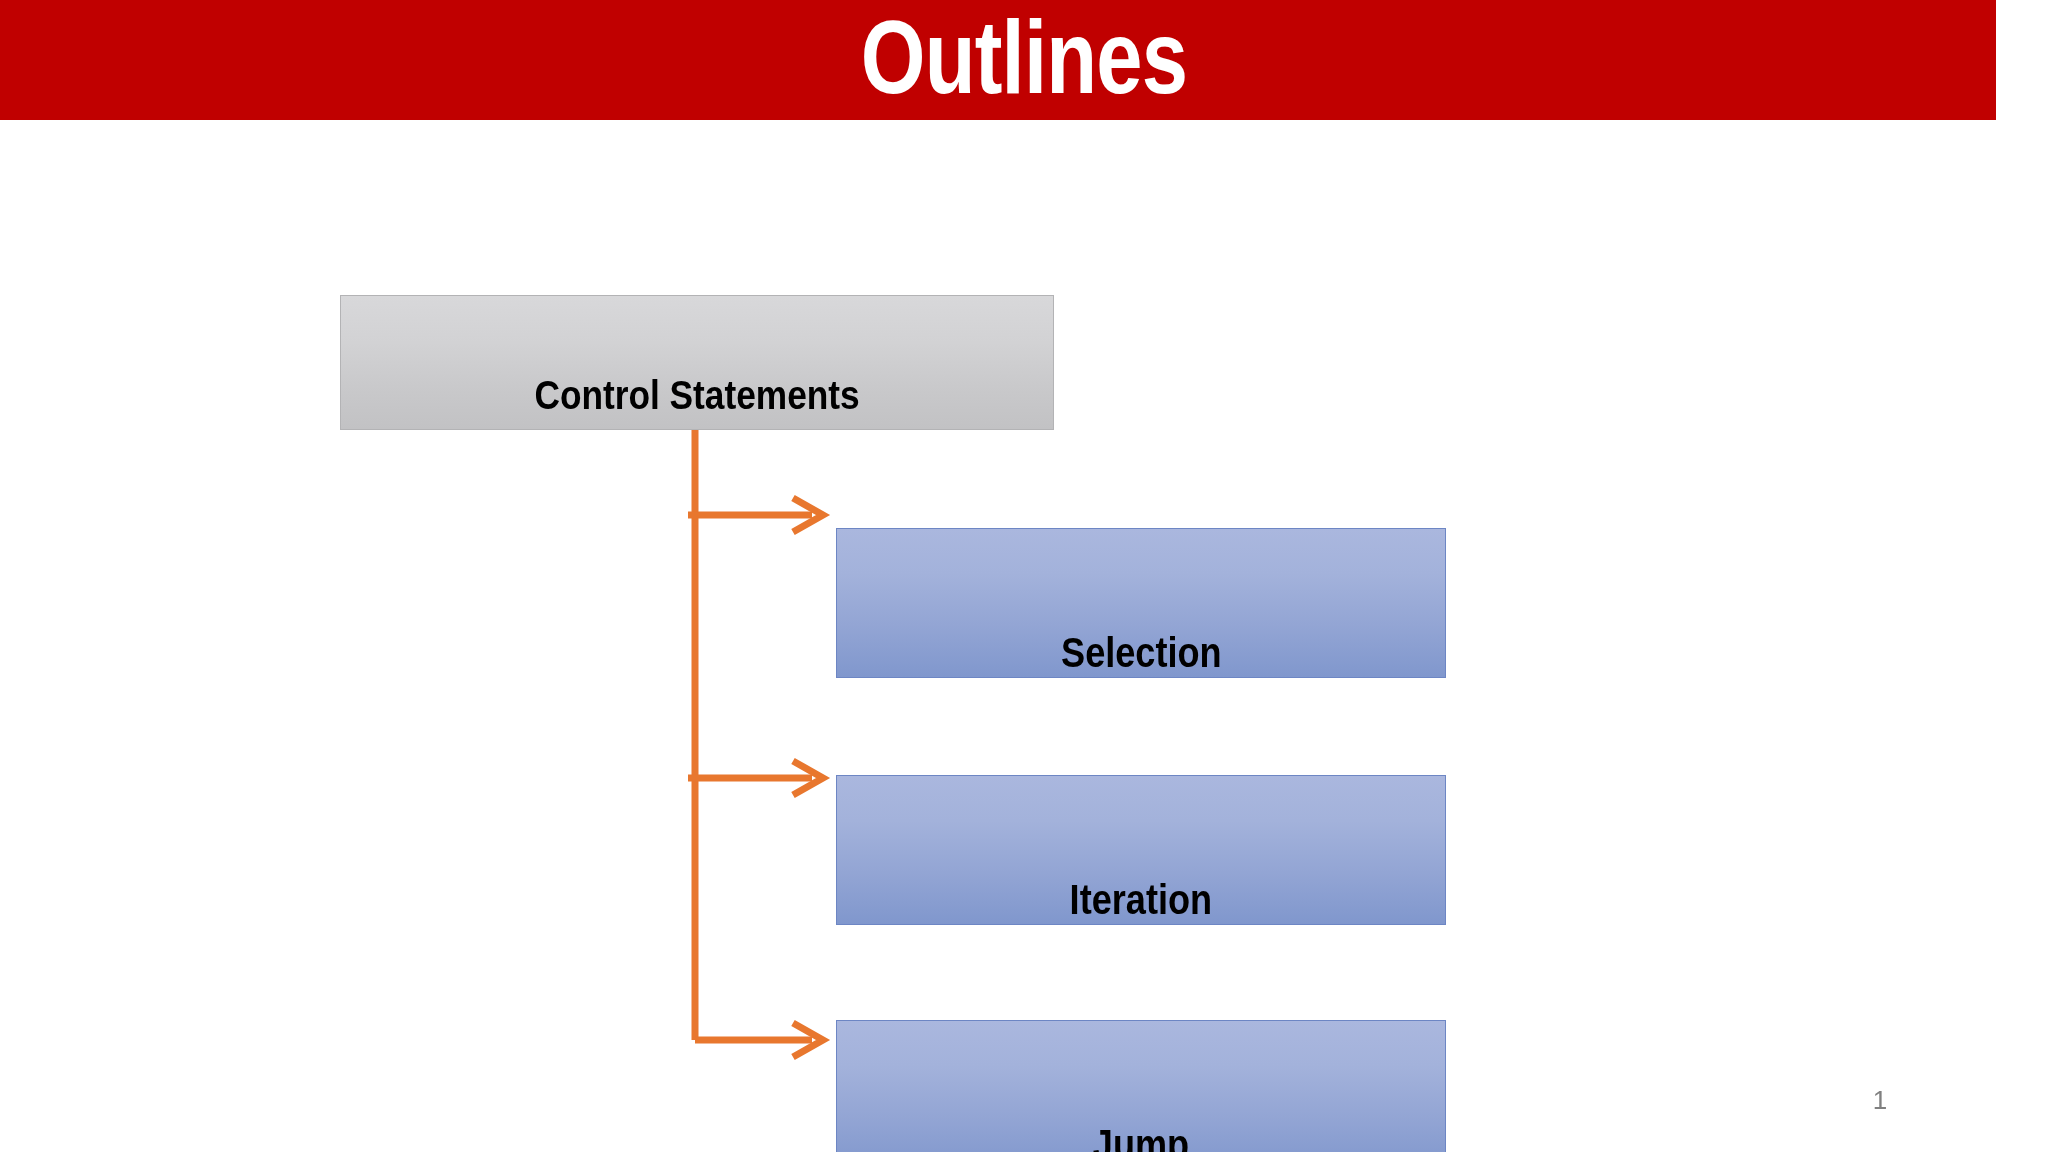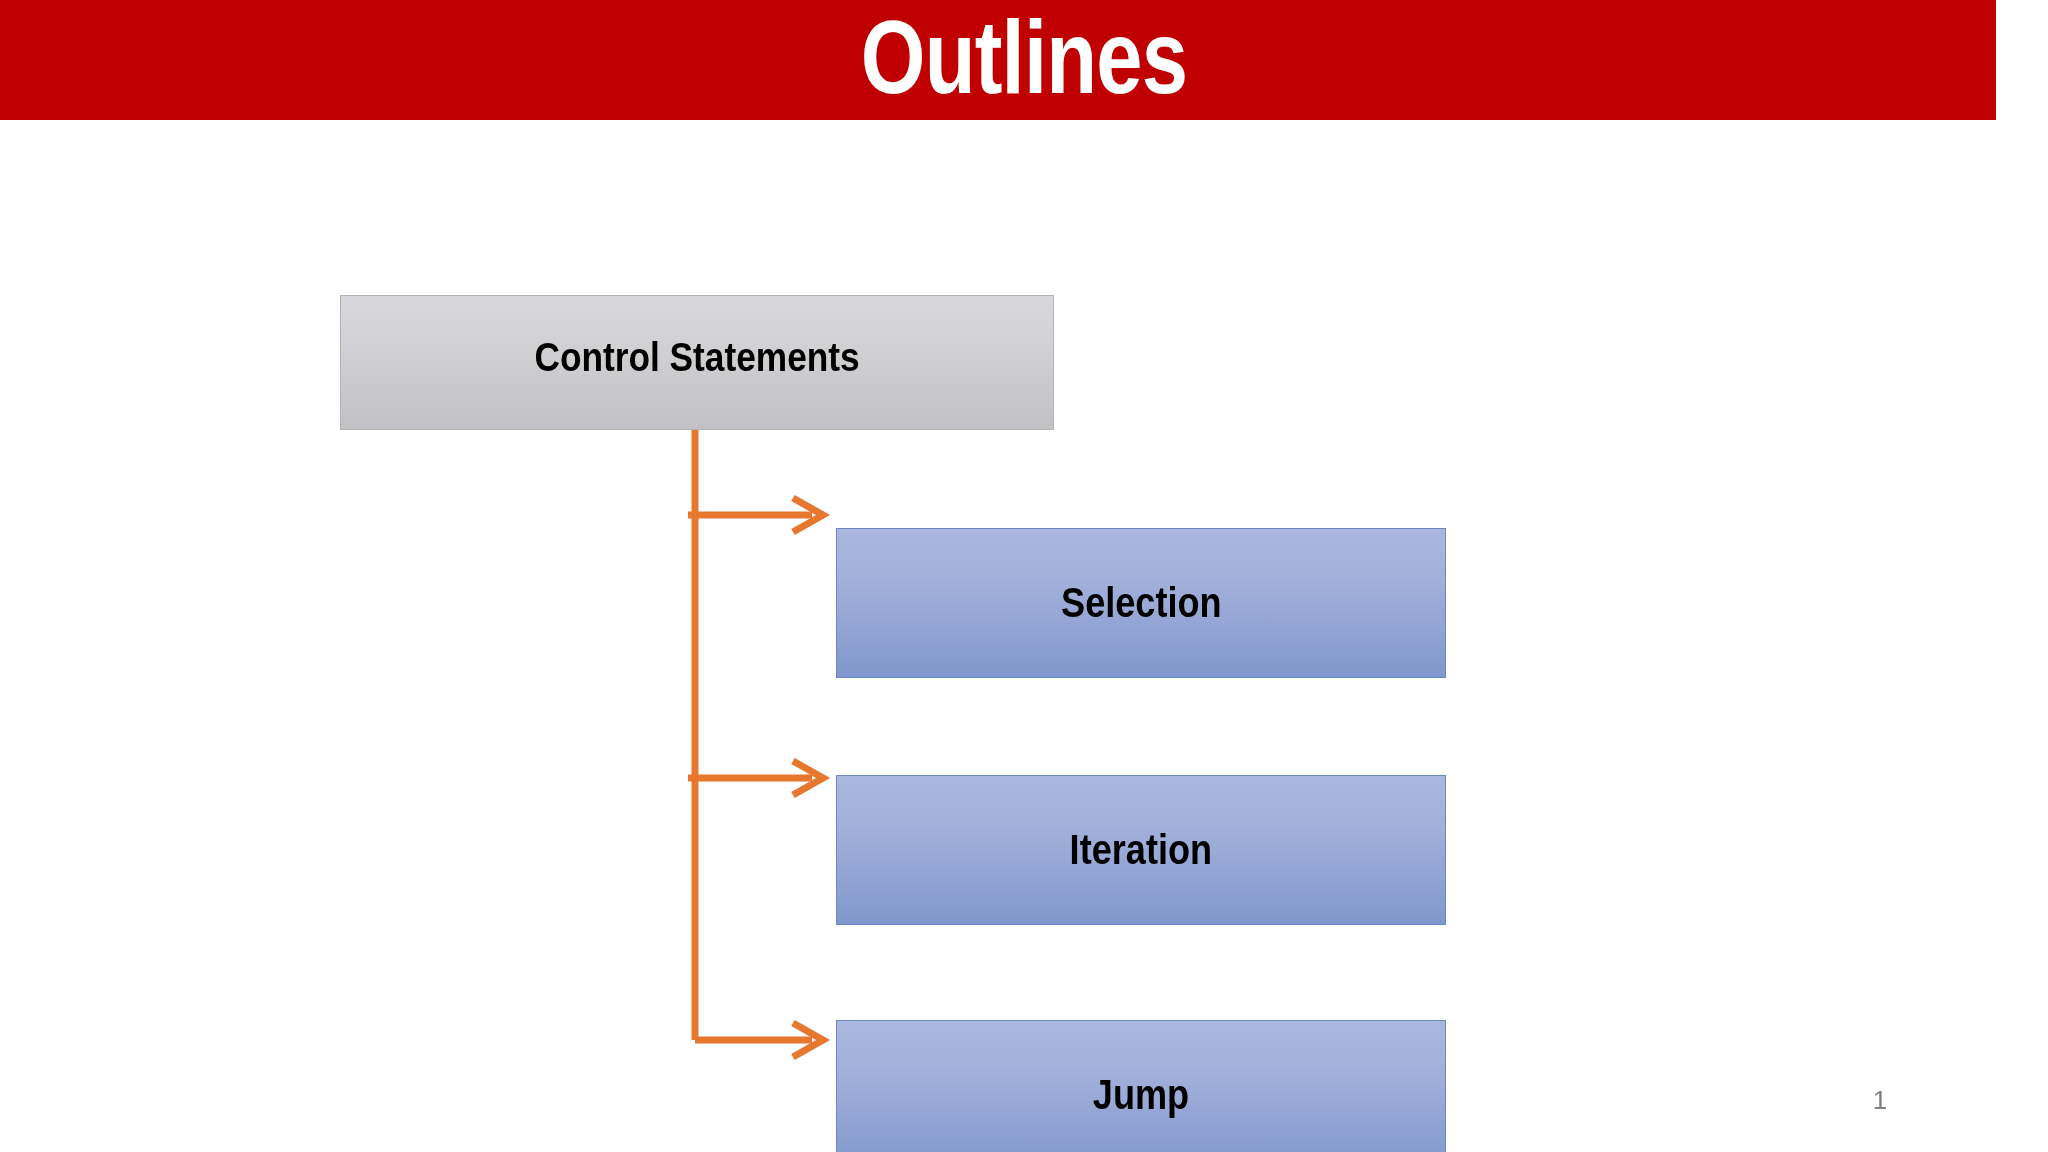--- a/index.html
+++ b/index.html
@@ -54,21 +54,21 @@
     width: 2048px;
     height: 1032px;
     background: #ffffff;
   }
 
   
   .node-box {
     position: absolute;
     box-sizing: border-box;
     display: flex;
-    align-items: center;
+    align-items: flex-end;
     justify-content: center;
     color: #000000;
     font-family: "Liberation Sans", sans-serif;
     font-weight: bold;
     white-space: nowrap;
   }
   .node-label {
     display: inline-block;
     transform: scaleX(0.86);
     transform-origin: center center;

